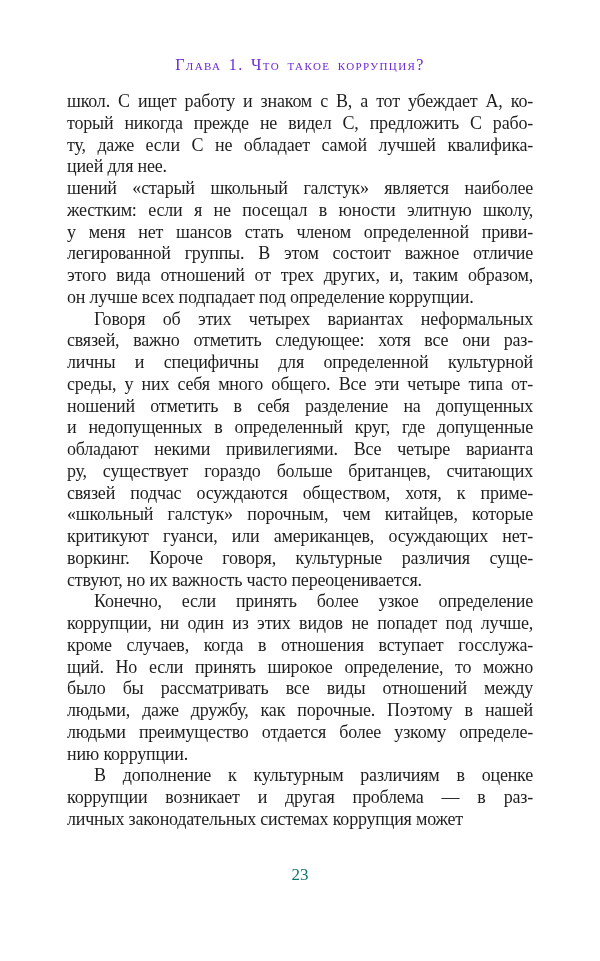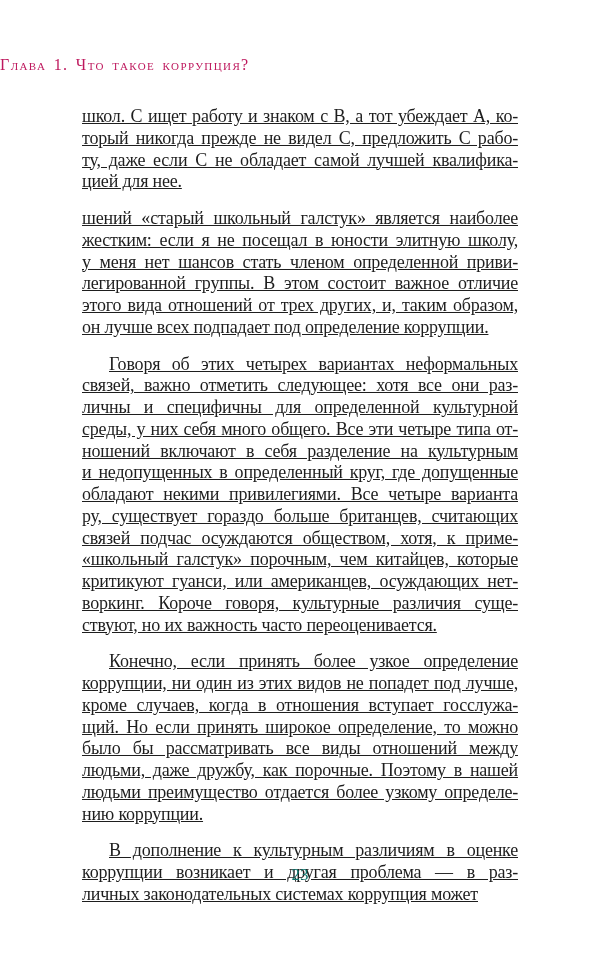--- a/index.html
+++ b/index.html
@@ -14,41 +14,40 @@
     background: #ffffff;
     font-family: "Liberation Serif", "DejaVu Serif", serif;
     color: #1e1e1e;
     overflow: hidden;
   }
   .chapter-header {
     position: absolute;
     top: 55px;
     left: 0;
     width: 100%;
-    text-align: left;
+    text-align: center;
     font-size: 16px;
     line-height: 20px;
     font-variant: small-caps;
     letter-spacing: 1.4px;
     word-spacing: 2px;
-    color: #be185d;
+    color: #6d28d9;
   }
   .body-text {
     position: absolute;
     top: 91px;
     left: 67px;
     width: 466px;
     font-size: 18px;
     line-height: 21.76px;
     letter-spacing: -0.2px;
   }
   .paragraph {
-    margin: 15px;
+    margin: 0;
     padding: 0;
-    text-decoration: underline;
   }
   .line {
     height: 21.76px;
     text-align: justify;
     text-align-last: justify;
     white-space: normal;
     overflow: hidden;
   }
   .line.indent {
     padding-left: 27px;
@@ -86,21 +85,21 @@
         <div class="line">у меня нет шансов стать членом определенной приви-</div>
         <div class="line">легированной группы. В этом состоит важное отличие</div>
         <div class="line">этого вида отношений от трех других, и, таким образом,</div>
         <div class="line last">он лучше всех подпадает под определение коррупции.</div>
       </div>
       <div class="paragraph">
         <div class="line indent">Говоря об этих четырех вариантах неформальных</div>
         <div class="line">связей, важно отметить следующее: хотя все они раз-</div>
         <div class="line">личны и специфичны для определенной культурной</div>
         <div class="line">среды, у них себя много общего. Все эти четыре типа от-</div>
-        <div class="line">ношений включают в себя разделение на культурным</div>
+        <div class="line">ношений отметить в себя разделение на допущенных</div>
         <div class="line">и недопущенных в определенный круг, где допущенные</div>
         <div class="line">обладают некими привилегиями. Все четыре варианта</div>
         <div class="line">ру, существует гораздо больше британцев, считающих</div>
         <div class="line">связей подчас осуждаются обществом, хотя, к приме-</div>
         <div class="line">«школьный галстук» порочным, чем китайцев, которые</div>
         <div class="line">критикуют гуанси, или американцев, осуждающих нет-</div>
         <div class="line">воркинг. Короче говоря, культурные различия суще-</div>
         <div class="line last">ствуют, но их важность часто переоценивается.</div>
       </div>
       <div class="paragraph">

